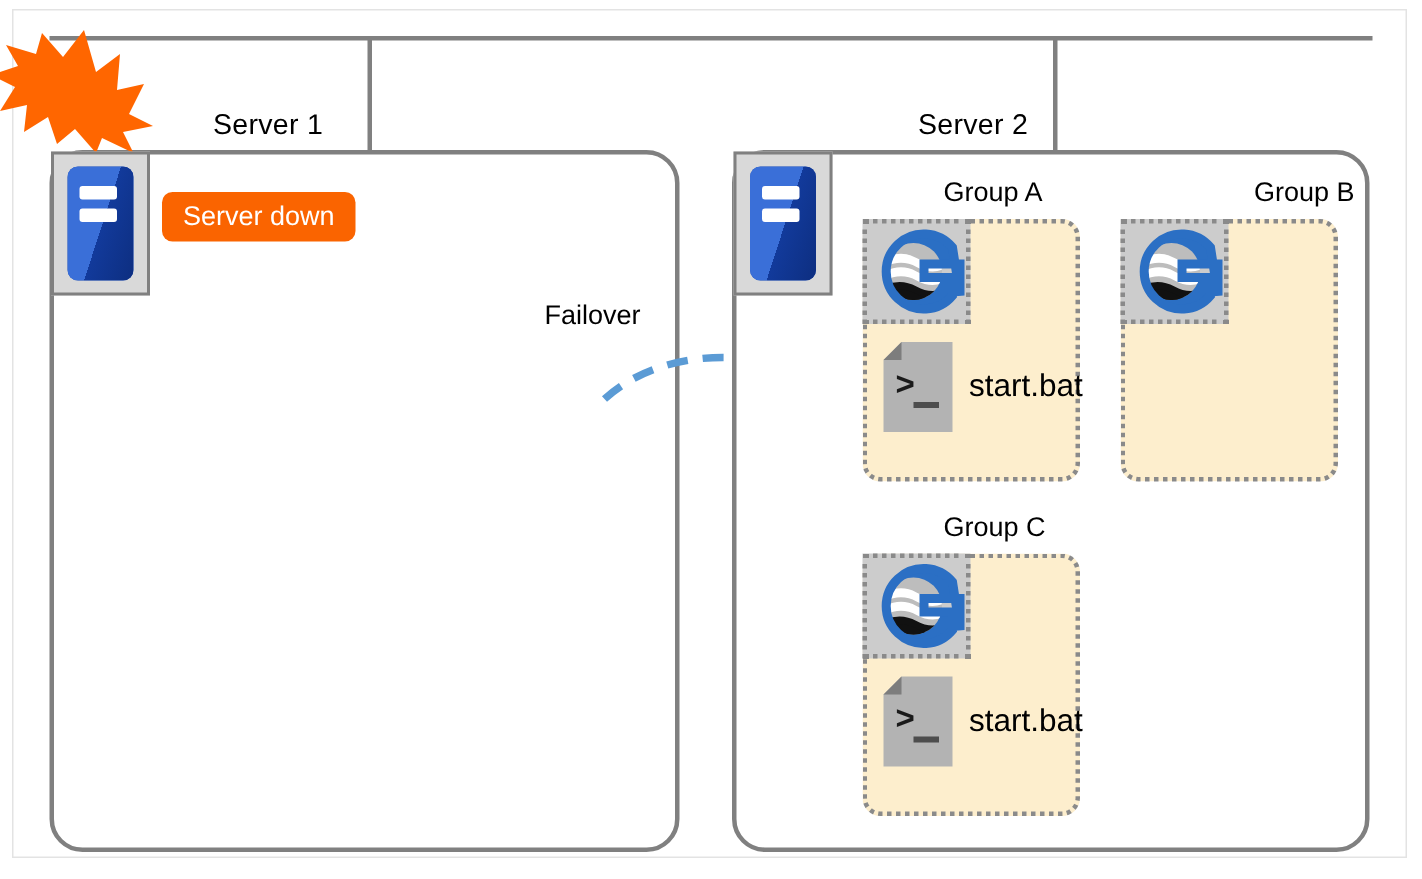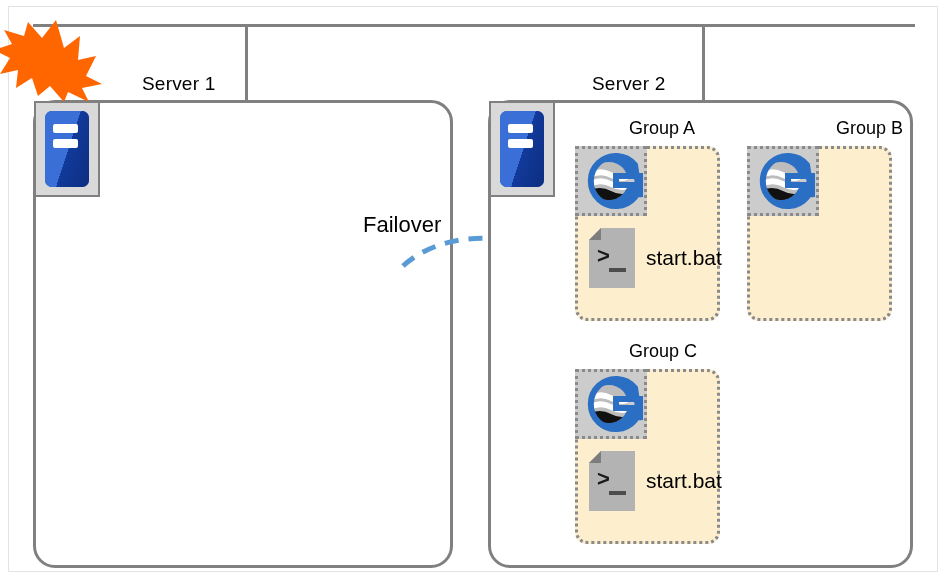--- a/index.html
+++ b/index.html
@@ -156,24 +156,23 @@
   .bat-label {
     font-size: 21px;
     color: #000000;
     margin-left: 10px;
     white-space: nowrap;
   }
 
   
   .failover-label {
     position: absolute;
-    font-size: 22px;
+    font-size: 18px;
     color: #000000;
     white-space: nowrap;
-    margin-top: 12px;
   }
   .failover-arrow {
     position: absolute;
     left: 395px;
     top: 220px;
     width: 185px;
     height: 60px;
     overflow: visible;
   }
 </style>
@@ -196,29 +195,30 @@
     <div class="tower">
       <div class="bar b1"></div>
       <div class="bar b2"></div>
     </div>
   </div>
 
   <svg class="starburst" viewBox="0 0 108 84">
     <polygon fill="#ff6600" points="62,2 70,30 86,18 84,42 102,38 92,58 108,66 88,70 95,84 74,74 70,84 56,68 44,78 38,60 22,70 24,52 6,56 16,40 0,32 18,26 10,12 30,18 34,4 48,20"></polygon>
   </svg>
 
+  <div class="status-badge" style="left:108px; top:128px;">Server down</div>
 
   <div class="failover-label" style="left:363px; top:200px;">Failover</div>
 
   <svg class="failover-arrow" viewBox="0 0 185 60">
     <path d="M 8 46 C 45 12, 112 10, 152 36" fill="none" stroke="#5b9bd5" stroke-width="5" stroke-dasharray="14,10" stroke-linecap="butt"></path>
     <path d="M 142 22 L 155 48 L 167 24" fill="none" stroke="#5b9bd5" stroke-width="5" stroke-linecap="butt"></path>
   </svg>
 
-  <div class="server-label" style="left:592px; top:73px;">Server 2</div>
+  <div class="server-label" style="left:612px; top:73px;">Server 2</div>
 
   <div class="server-box" style="left:488px; top:100px; width:425px; height:468px;"></div>
 
   <div class="server-icon" style="left:489px; top:101px;">
     <div class="tower">
       <div class="bar b1"></div>
       <div class="bar b2"></div>
     </div>
   </div>
 

